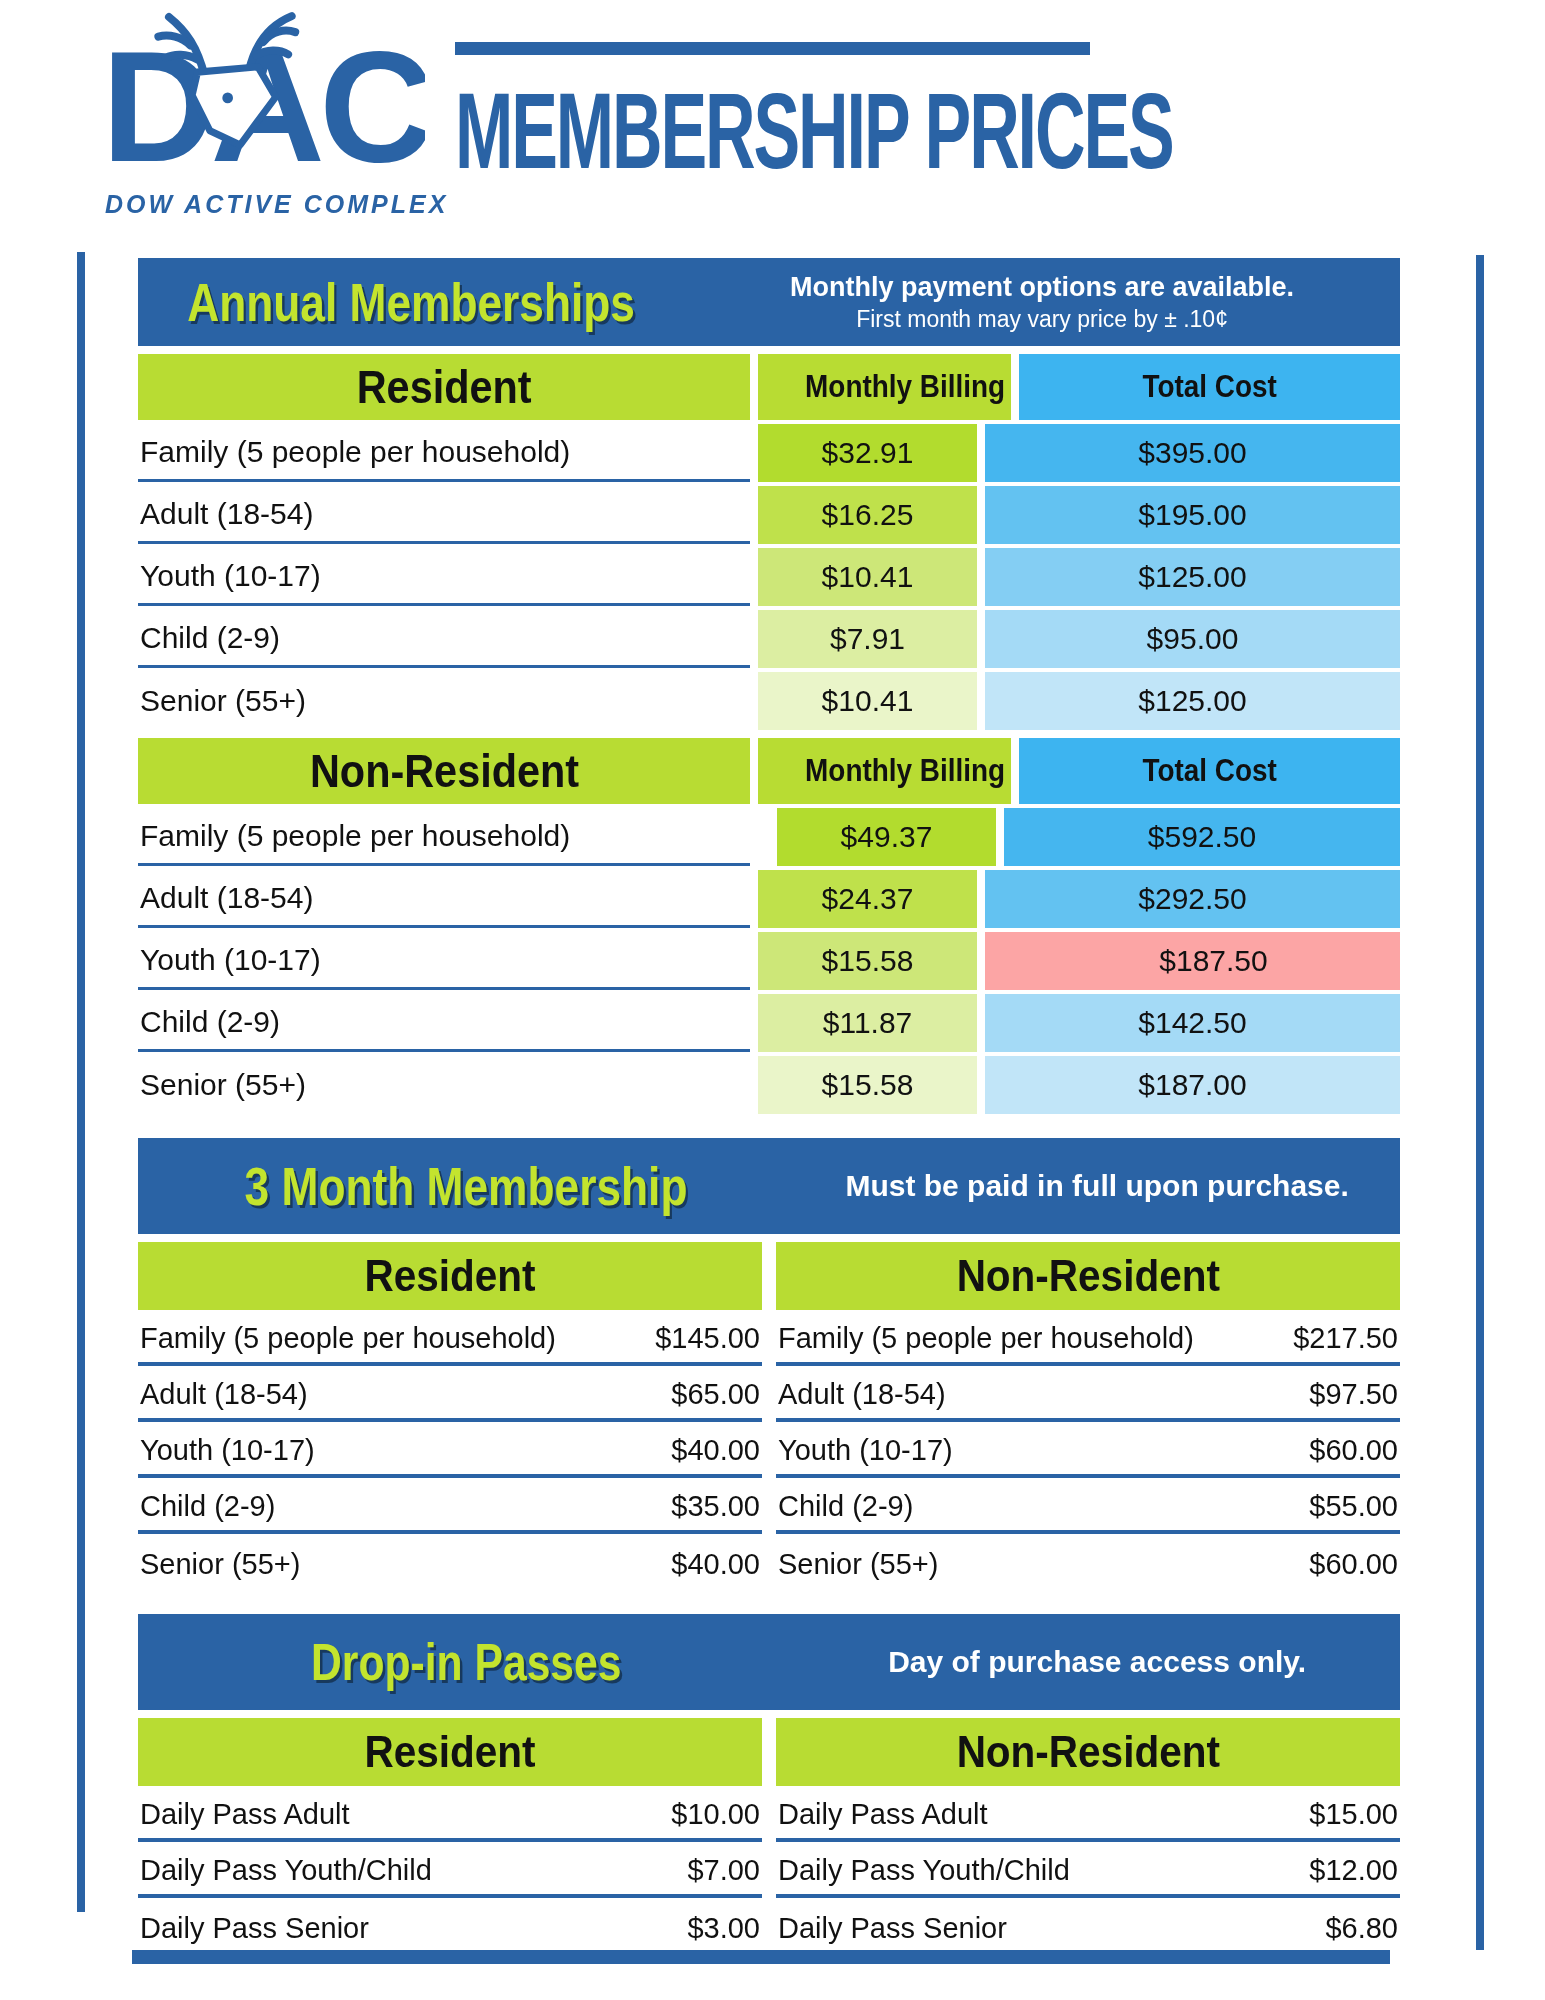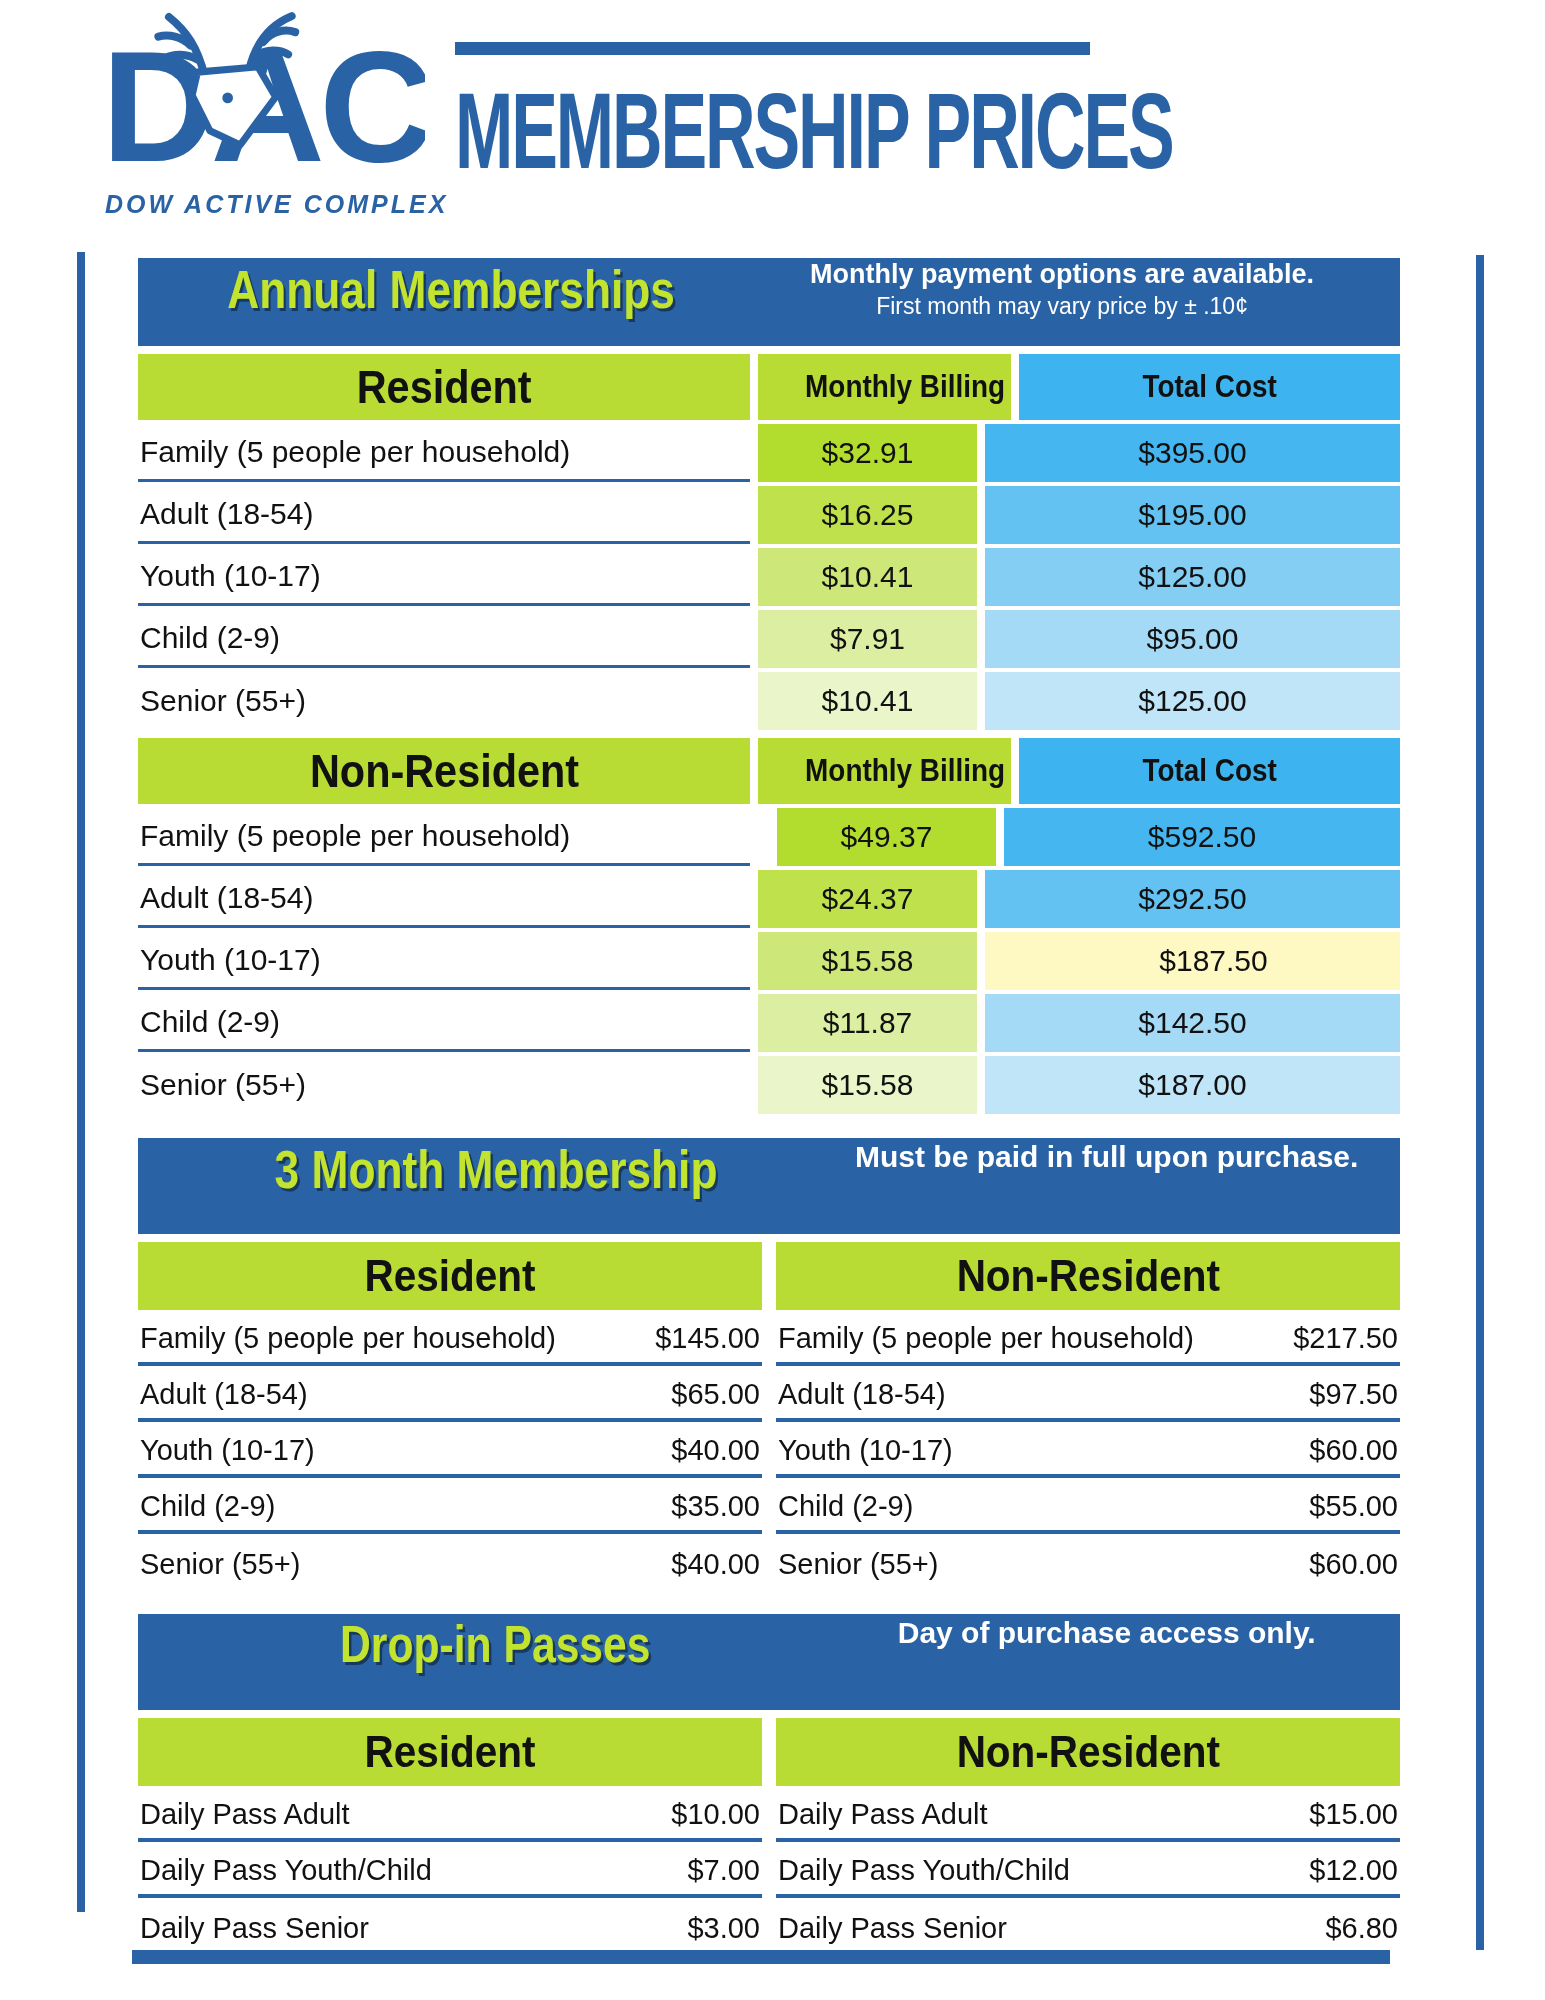--- a/index.html
+++ b/index.html
@@ -21,21 +21,21 @@
   .title-block { position:absolute; left:455px; top:42px; width:645px; }
   .title-rule { width:635px; height:13px; background:var(--blue); }
   .page-title { margin-top:14px; font-size:100px; font-weight:bold; color:var(--blue);
                 letter-spacing:-3px; white-space:nowrap; transform:scaleX(0.70) scaleY(1.08);
                 transform-origin:left top; }
 
   
   .content { position:absolute; left:138px; top:258px; width:1262px; }
 
   
-  .banner { display:flex; align-items:flex-start; background:var(--blue);padding-left:40px; }
+  .banner { display:flex; align-items:center; background:var(--blue); }
   .banner-annual { height:88px; }
   .banner-tall { height:96px; }
   .banner-title-box { text-align:center; }
   .bt-42 { flex:0 0 42%; } .bt-52 { flex:0 0 52%; }
   .banner-title { font-weight:bold; color:var(--limetitle); white-space:nowrap;
                   text-shadow:3px 3px 0 #17395e; }
   .bt-annual { font-size:54px; } .bt-3mo { font-size:54px; } .bt-drop { font-size:52px; }
   .banner-note { flex:1; color:#ffffff; text-align:center; line-height:1.25; }
   .note-bold { font-weight:bold; font-size:27px; }
   .note-sub  { font-size:23px; }
@@ -172,21 +172,21 @@
           <div class="tot" style="background: rgb(69, 182, 239);">$592.50</div>
         </div>
         <div class="ann-row">
           <div class="lab">Adult (18-54)</div>
           <div class="mon" style="background: rgb(191, 225, 75);">$24.37</div>
           <div class="tot" style="background: rgb(99, 194, 241);">$292.50</div>
         </div>
         <div class="ann-row">
           <div class="lab">Youth (10-17)</div>
           <div class="mon" style="background: rgb(205, 231, 120);">$15.58</div>
-          <div class="tot" style="background: #fef9c3; padding-left: 42px;">$187.50</div>
+          <div class="tot" style="background: #fca5a5; padding-left: 42px;">$187.50</div>
         </div>
         <div class="ann-row">
           <div class="lab">Child (2-9)</div>
           <div class="mon" style="background: rgb(220, 238, 162);">$11.87</div>
           <div class="tot" style="background: rgb(164, 218, 246);">$142.50</div>
         </div>
         <div class="ann-row">
           <div class="lab">Senior (55+)</div>
           <div class="mon" style="background: rgb(234, 245, 201);">$15.58</div>
           <div class="tot" style="background: rgb(193, 229, 248);">$187.00</div>

